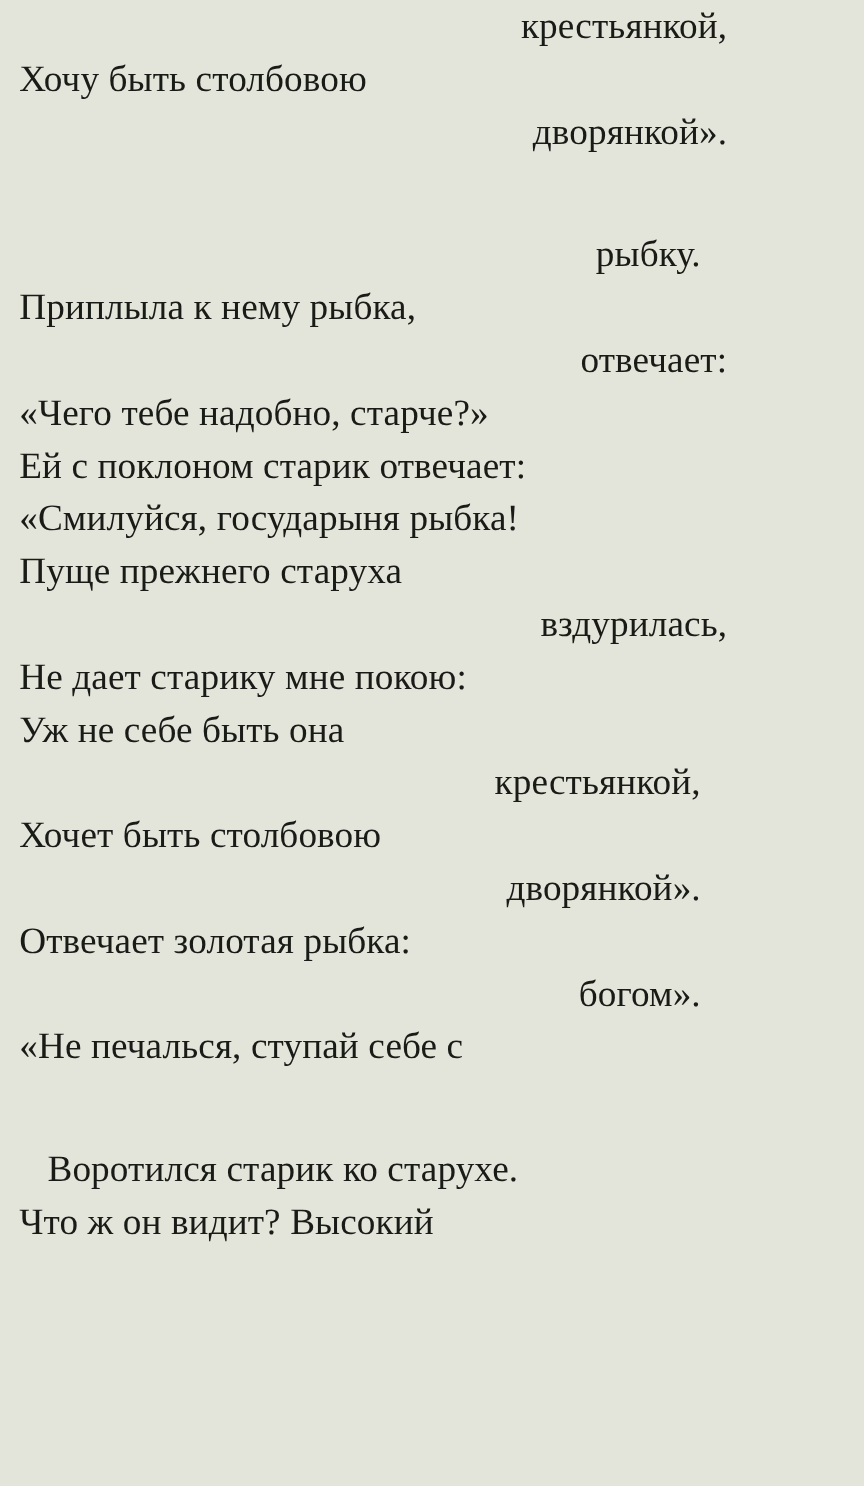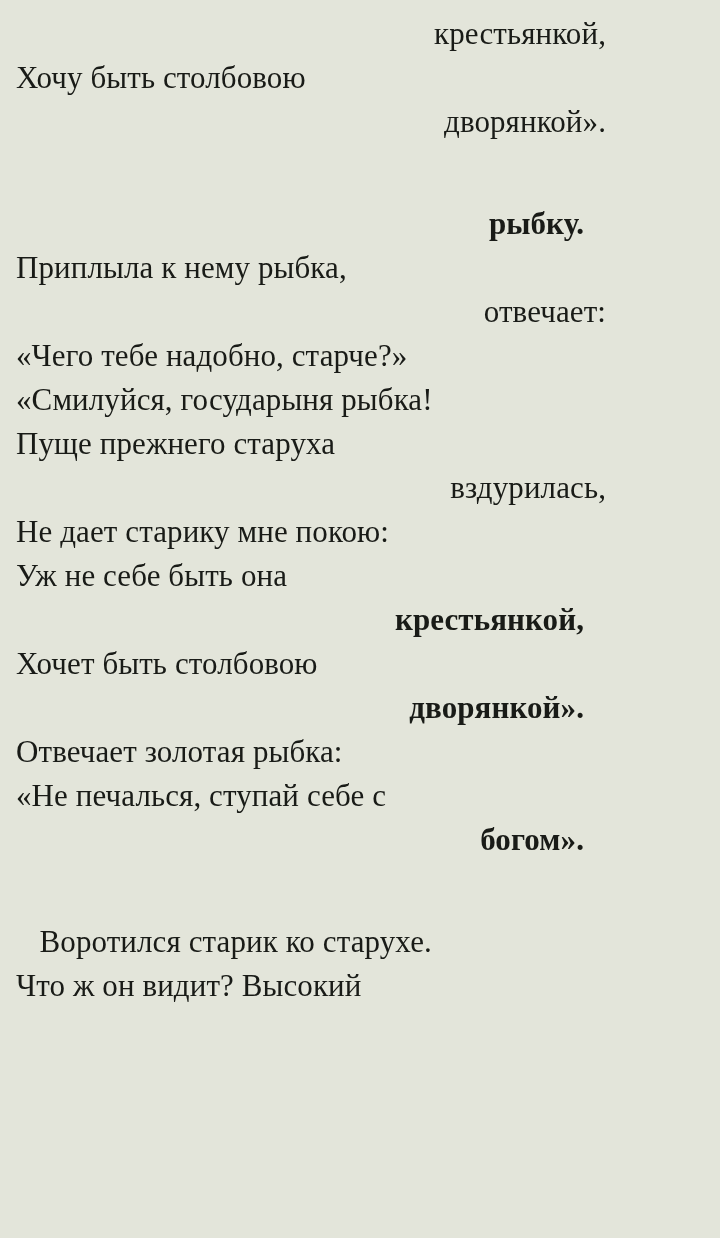--- a/index.html
+++ b/index.html
@@ -11,21 +11,21 @@
     width: 720px;
     height: 1238px;
     overflow: hidden;
     font-family: "Liberation Serif", "DejaVu Serif", serif;
     color: #191b17;
   }
   #page {
     width: 660px;
     height: 1238px;
     box-sizing: border-box;
-    padding: 12px 16px;
+    padding: 0 16px;
     background: #e3e5da;
     position: relative;
   }
   .stanza {
     margin: 0;
     padding: 0;
   }
   .gap {
     height: 58px;
   }
@@ -36,21 +36,20 @@
     letter-spacing: 0.1px;
   }
   
   .cont {
     text-align: right;
     padding-right: 38px;
   }
   .cont-far {
     text-align: right;
     padding-right: 60px;
-    font-weight: bold;
   }
 </style>
 </head>
 <body>
 
 <div id="page">
   <div>
 
     <div class="stanza">
       <div class="line cont">крестьянкой,</div>
@@ -58,31 +57,32 @@
       <div class="line cont">дворянкой».</div>
     </div>
 
     <div class="gap"></div>
 
     <div class="stanza">
       <div class="line cont-far">рыбку.</div>
       <div class="line">Приплыла к нему рыбка,</div>
       <div class="line cont">отвечает:</div>
       <div class="line">«Чего тебе надобно, старче?»</div>
+      <div class="line">Ей с поклоном старик отвечает:</div>
       <div class="line">«Смилуйся, государыня рыбка!</div>
       <div class="line">Пуще прежнего старуха</div>
       <div class="line cont">вздурилась,</div>
       <div class="line">Не дает старику мне покою:</div>
       <div class="line">Уж не себе быть она</div>
       <div class="line cont-far">крестьянкой,</div>
       <div class="line">Хочет быть столбовою</div>
       <div class="line cont-far">дворянкой».</div>
       <div class="line">Отвечает золотая рыбка:</div>
+      <div class="line cont-far">богом».</div>
       <div class="line">«Не печалься, ступай себе с</div>
-      <div class="line cont-far">богом».</div>
     </div>
 
     <div class="gap"></div>
 
     <div class="stanza">
       <div class="line">   Воротился старик ко старухе.</div>
       <div class="line">Что ж он видит? Высокий</div>
     </div>
 
   </div>

